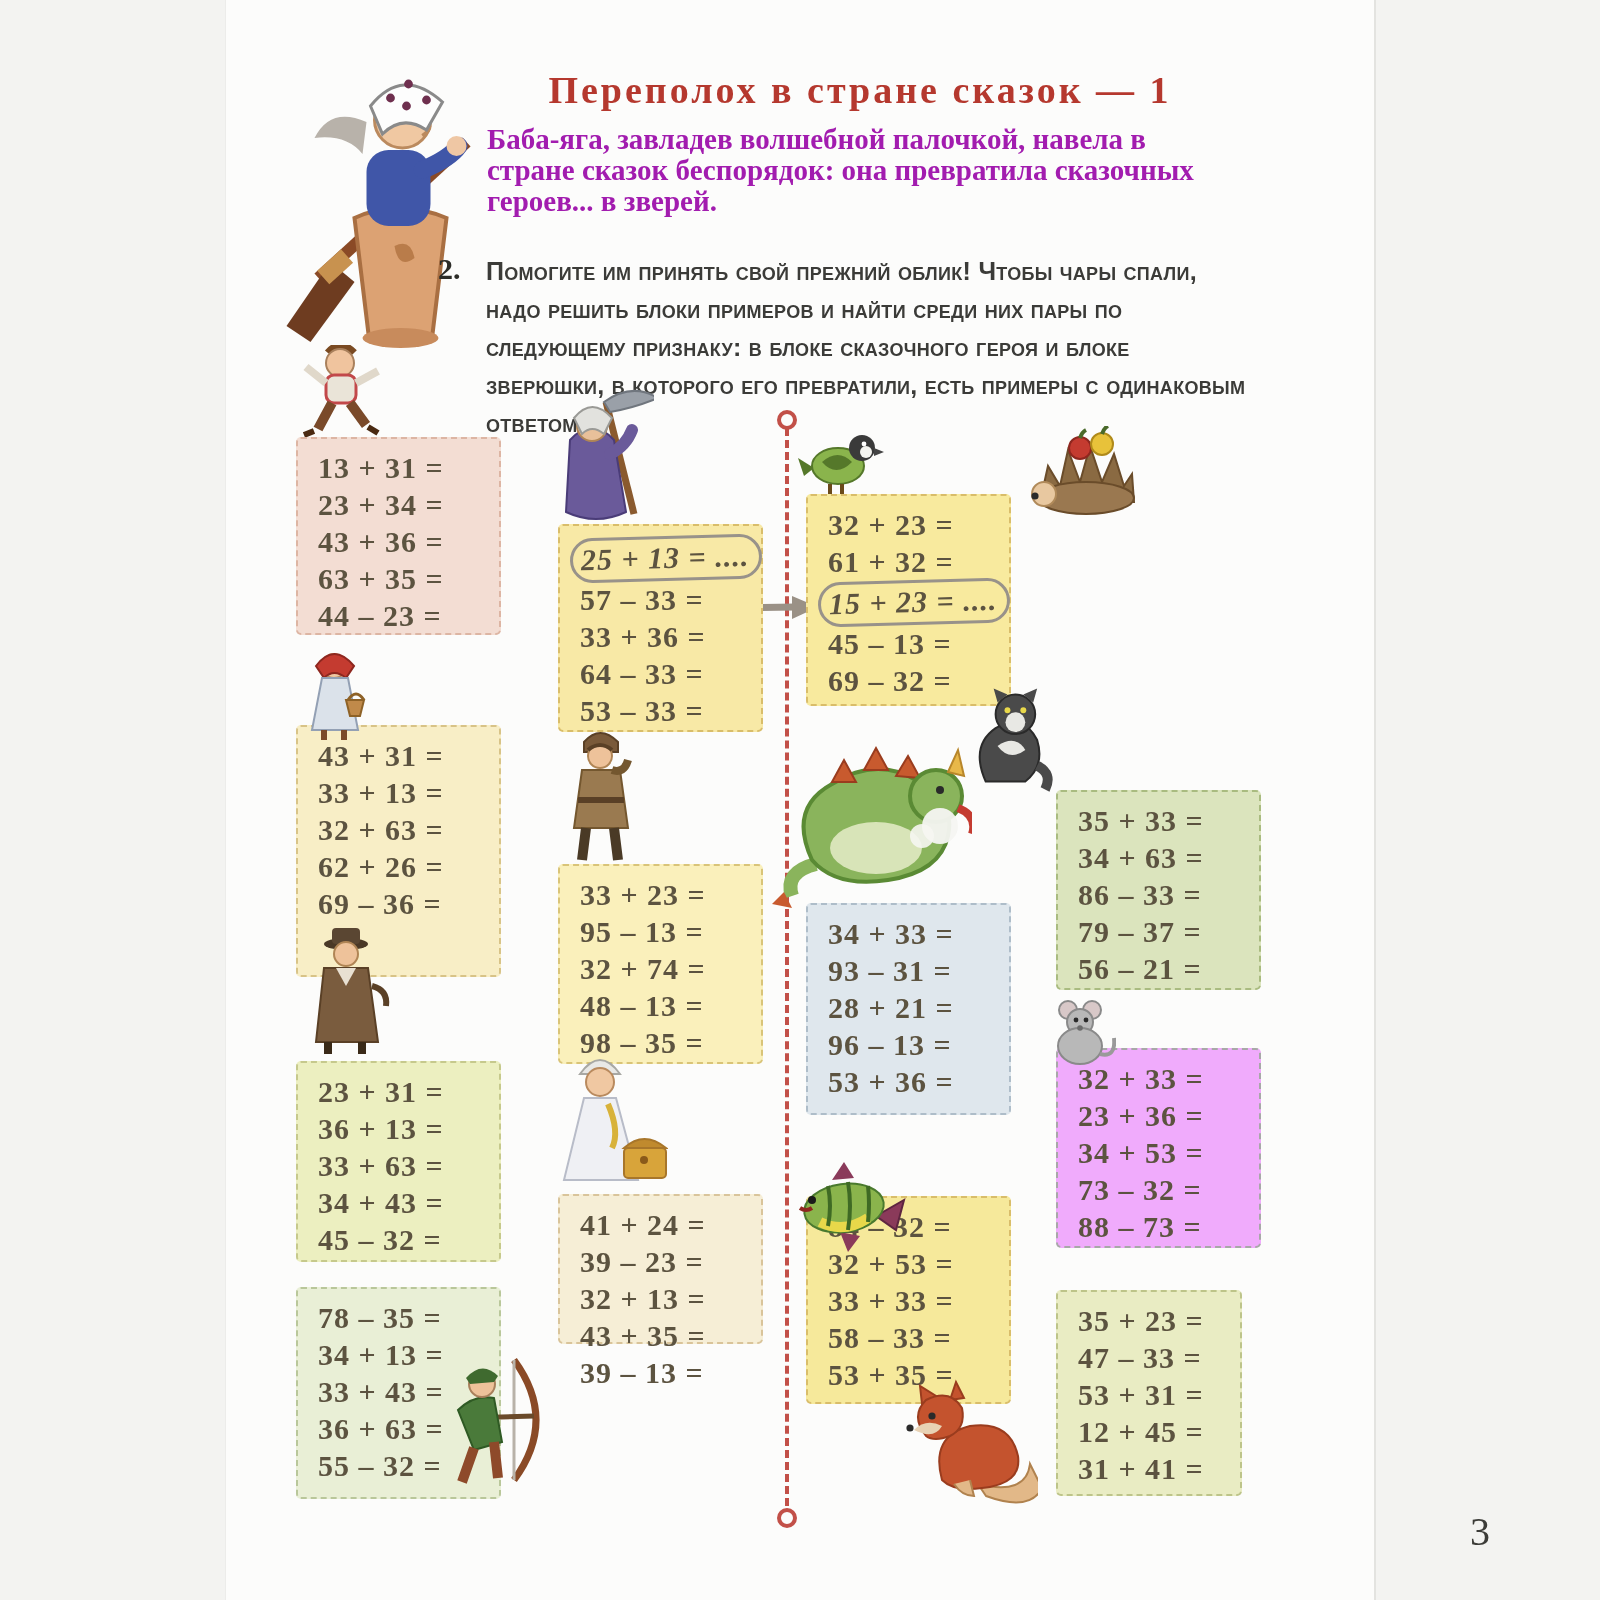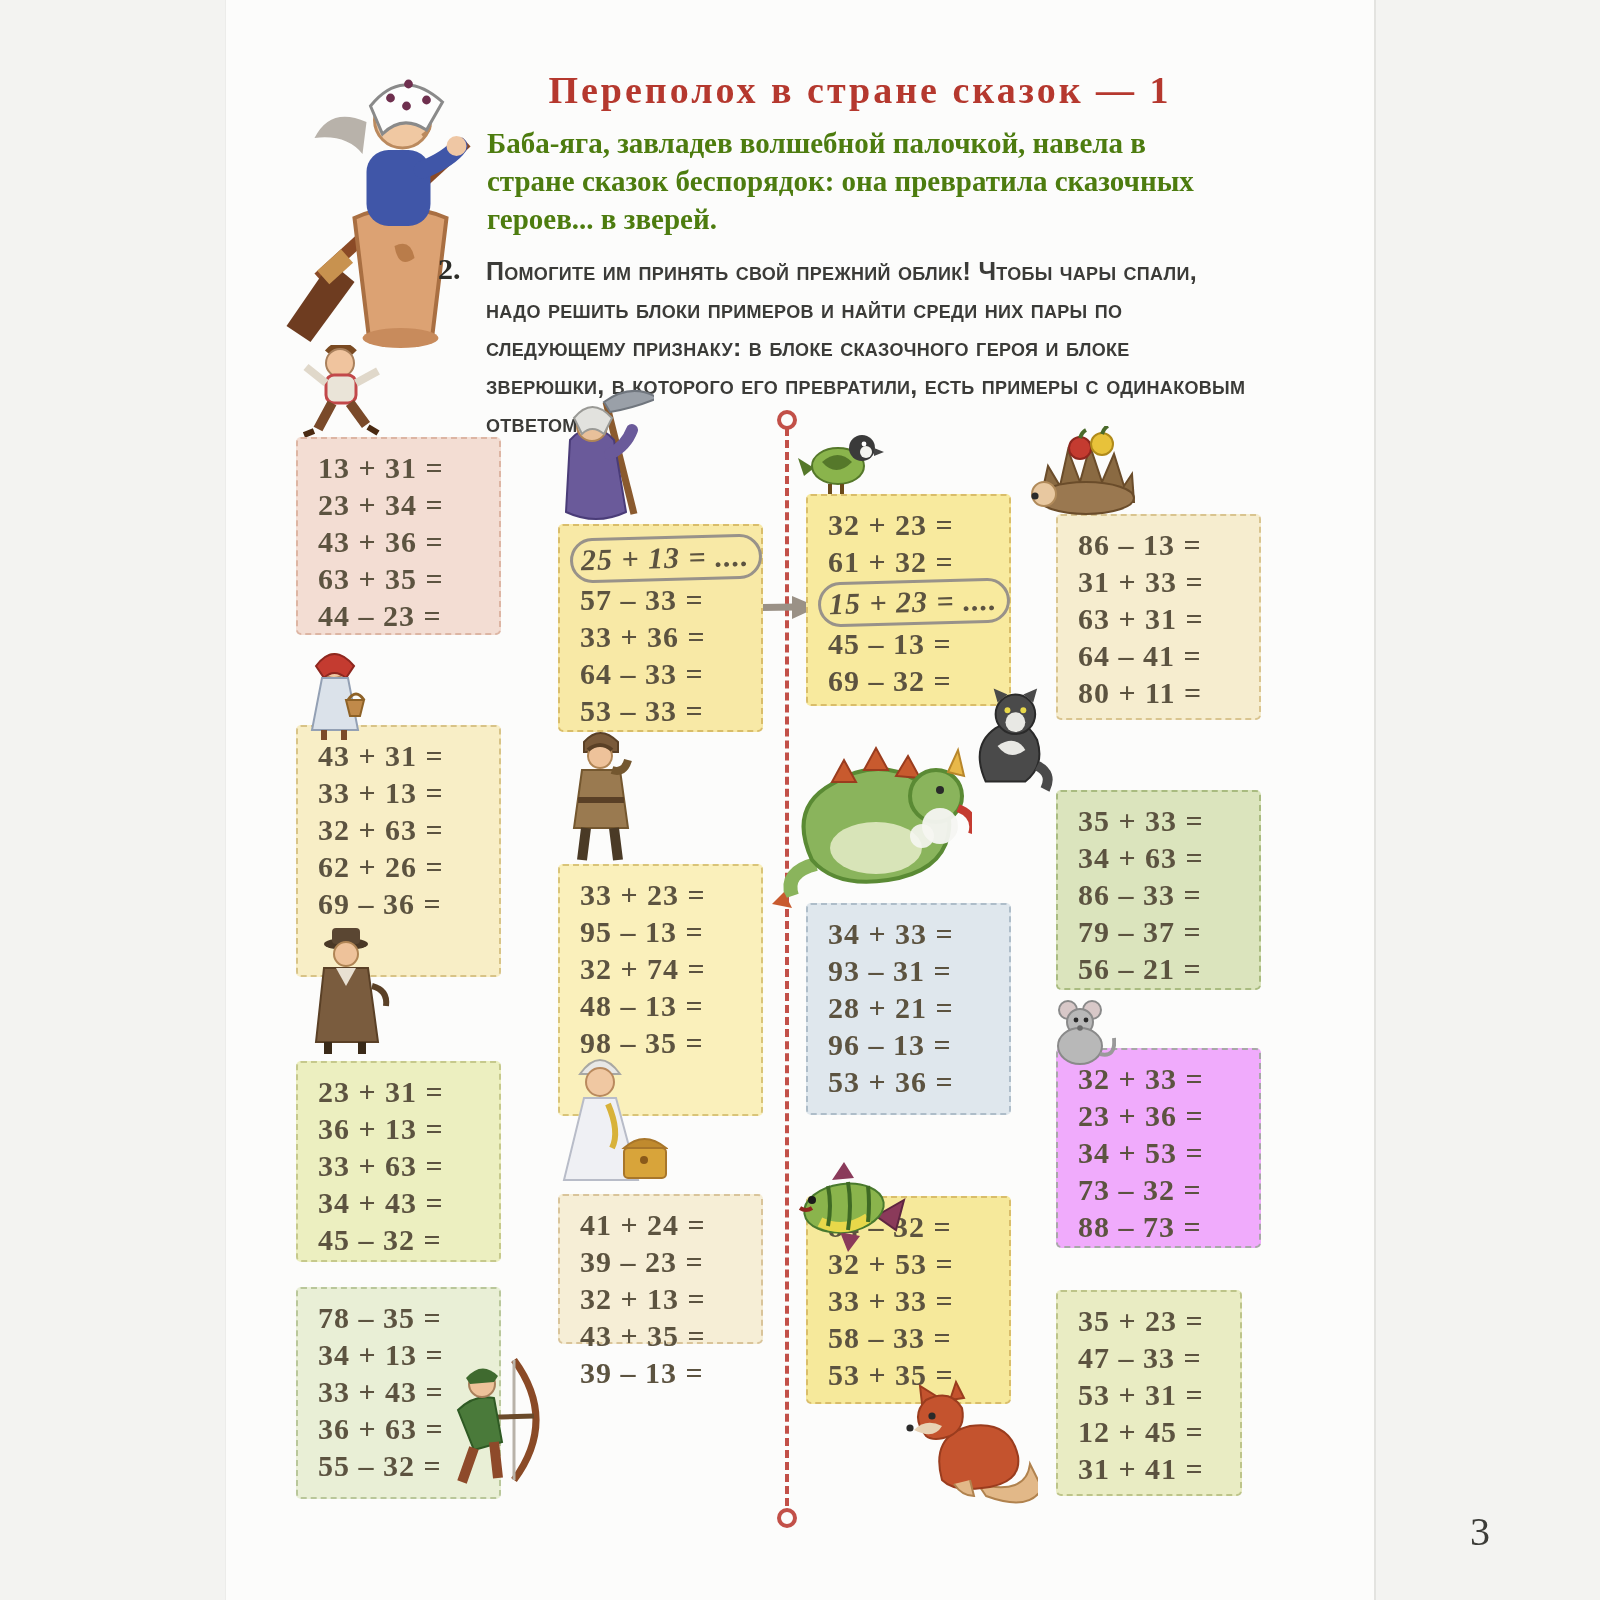--- a/index.html
+++ b/index.html
@@ -5,21 +5,21 @@
   html,body{margin:0;padding:0;background:#f3f3f1;}
   #canvas{position:relative;width:1600px;height:1600px;background:#f3f3f1;overflow:hidden;
           font-family:"Liberation Serif",serif;}
   #sheet{position:absolute;left:225px;top:0;width:1148px;height:1600px;background:#fcfcfb;
          border-right:2px solid #e3e3e0;border-left:1px solid #ececea;}
   .title{position:absolute;left:480px;top:68px;width:760px;text-align:center;
          font-family:"Liberation Serif",serif;font-weight:bold;font-size:38px;
          letter-spacing:3px;color:#b5382e;}
   .intro{position:absolute;left:487px;top:124px;width:748px;
          font-family:"Liberation Serif",serif;font-weight:bold;font-size:29px;
-         line-height:38px;color:#4d7c0f;}
+         line-height:31px;color:#a21caf;}
   .task{position:absolute;left:438px;top:252px;width:808px;display:flex;gap:14px;}
   .task-num{font-family:"Liberation Serif",serif;font-weight:bold;font-size:30px;color:#2c2c28;flex:0 0 34px;}
   .task-text{font-family:"Liberation Sans",sans-serif;font-weight:bold;font-size:25px;
              line-height:38px;color:#3b3b38;font-variant:small-caps;letter-spacing:0.3px;}
   .block{position:absolute;border:2px dashed #c9b98a;border-radius:5px;
          padding:10px 0 8px 20px;box-sizing:border-box;overflow:visible;}
   .eq{font-family:"Liberation Serif",serif;font-weight:bold;font-size:30px;line-height:37px;
       color:#5c5340;letter-spacing:1px;white-space:nowrap;}
   .eq.circled{display:inline-block;font-style:italic;border:3px solid #98928a;
       border-radius:26px;padding:0 10px 2px 8px;margin-left:-10px;transform:rotate(-1.5deg);}
@@ -106,21 +106,21 @@
       <div class="eq">55 – 32 =</div>
     </div>
 
   <div class="block" style="left: 558px; top: 524px; width: 205px; height: 208px; background: rgb(248, 233, 166); border-color: rgb(217, 189, 106);">
       <div><span class="eq circled">25 + 13 = ....</span></div>
       <div class="eq">57 – 33 =</div>
       <div class="eq">33 + 36 =</div>
       <div class="eq">64 – 33 =</div>
       <div class="eq">53 – 33 =</div>
     </div>
-  <div class="block" style="left: 558px; top: 864px; width: 205px; height: 252px; background: rgb(250, 240, 187); border-color: rgb(217, 196, 120);">
+  <div class="block" style="left: 558px; top: 864px; width: 205px; height: 200px; background: rgb(250, 240, 187); border-color: rgb(217, 196, 120);">
       <div class="eq">33 + 23 =</div>
       <div class="eq">95 – 13 =</div>
       <div class="eq">32 + 74 =</div>
       <div class="eq">48 – 13 =</div>
       <div class="eq">98 – 35 =</div>
     </div>
   <div class="block" style="left: 558px; top: 1194px; width: 205px; height: 150px; background: rgb(246, 238, 214); border-color: rgb(217, 196, 154);">
       <div class="eq">41 + 24 =</div>
       <div class="eq">39 – 23 =</div>
       <div class="eq">32 + 13 =</div>
@@ -143,27 +143,20 @@
       <div class="eq">53 + 36 =</div>
     </div>
   <div class="block" style="left: 806px; top: 1196px; width: 205px; height: 208px; background: rgb(246, 233, 155); border-color: rgb(217, 189, 106);">
       <div class="eq">84 – 32 =</div>
       <div class="eq">32 + 53 =</div>
       <div class="eq">33 + 33 =</div>
       <div class="eq">58 – 33 =</div>
       <div class="eq">53 + 35 =</div>
     </div>
 
-  <div class="block" style="left: 1056px; top: 514px; width: 205px; height: 206px; background: rgb(246, 237, 207); border-color: rgb(217, 196, 143);">
-      <div class="eq">86 – 13 =</div>
-      <div class="eq">31 + 33 =</div>
-      <div class="eq">63 + 31 =</div>
-      <div class="eq">64 – 41 =</div>
-      <div class="eq">80 + 11 =</div>
-    </div>
   <div class="block" style="left: 1056px; top: 790px; width: 205px; height: 200px; background: rgb(219, 228, 189); border-color: rgb(169, 187, 128);">
       <div class="eq">35 + 33 =</div>
       <div class="eq">34 + 63 =</div>
       <div class="eq">86 – 33 =</div>
       <div class="eq">79 – 37 =</div>
       <div class="eq">56 – 21 =</div>
     </div>
   <div class="block" style="left: 1056px; top: 1048px; width: 205px; height: 200px; background: #f0abfc; border-color: rgb(168, 168, 168);">
       <div class="eq">32 + 33 =</div>
       <div class="eq">23 + 36 =</div>

